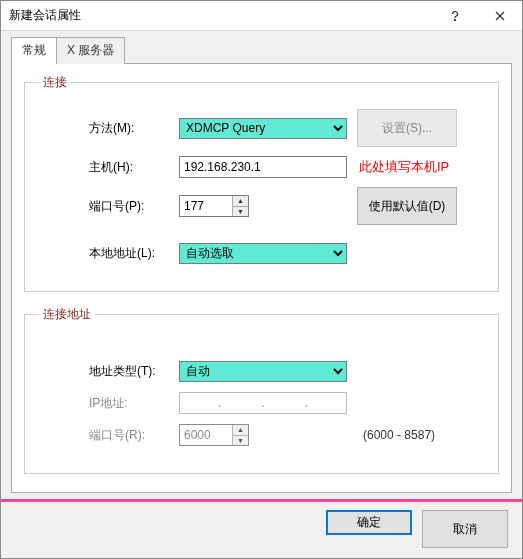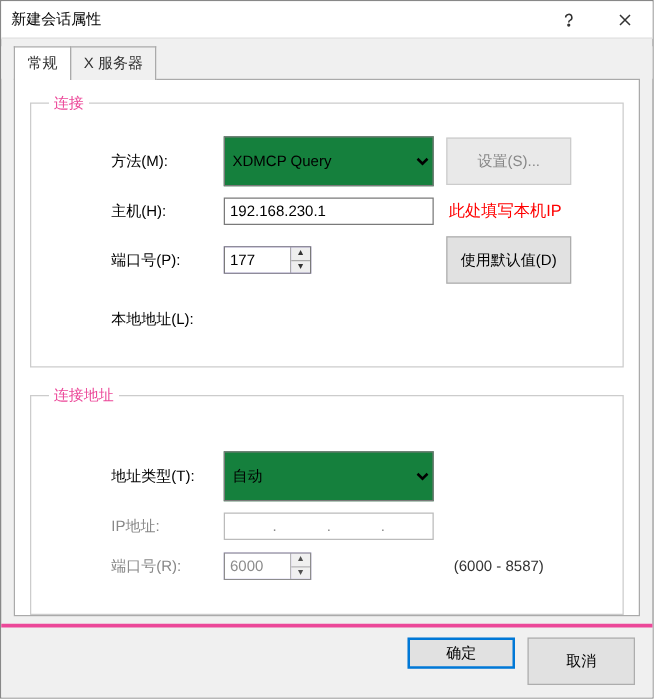--- a/index.html
+++ b/index.html
@@ -7,29 +7,29 @@
   .window { width: 523px; height: 559px; display: flex; flex-direction: column; background: #f0f0f0; border: 1px solid #888; justify-content: center; }
   .titlebar { display: flex; align-items: center; height: 30px; background: #fff; border-bottom: 1px solid #ddd; }
   .titlebar .title { padding-left: 8px; flex: 1; font-size: 12px; }
   .titlebtn { width: 45px; height: 30px; display: flex; align-items: center; justify-content: center; color: #333; }
   .titlebtn svg { stroke: #333; }
   .tabstrip { display: flex; align-items: flex-end; height: 26px; background: #f0f0f0; padding-left: 10px; margin-top: 6px; }
   .tab { padding: 4px 10px 5px 10px; border: 1px solid #aaa; border-bottom: none; background: #f0f0f0; margin-right: -1px; position: relative; top: 1px; color: #333; }
   .tab.active { background: #fff; z-index: 2; }
   .tabpage { flex: 1; background: #fff; border: 1px solid #aaa; margin: 0 10px 6px 10px; padding: 10px 12px 0 12px; overflow: hidden; }
   fieldset { border: 1px solid #ccc; margin: 0 0 14px 0; padding: 10px 14px 18px 14px; }
-  legend { padding: 0 4px; color: #ec4899; }
+  legend { padding: 0 4px; color: #7f1d1d; }
   .row { display: flex; align-items: center; margin: 8px 0; min-height: 24px; }
   .iconcell { width: 50px; display: flex; justify-content: center; }
   .lbl { width: 90px; color: #000; }
   .lbl.disabled { color: #888; }
   .field { width: 168px; }
   input[type=text].tb { width: 168px; height: 22px; padding: 1px 4px; border: 1px solid #7a7a7a; background: #fff; }
   input[type=text].focused { border: 2px solid #0078d7; padding: 0 3px; height: 22px; }
-  select.cb { width: 168px; height: 40px; border: 1px solid #7a7a7a; background: #15803d; padding: 0 2px; }
+  select.cb { width: 168px; height: 21px; border: 1px solid #7a7a7a; background: #5eead4; padding: 0 2px; }
   .spinbox { display: inline-flex; border: 1px solid #7a7a7a; height: 22px; background: #c4b5fd; }
   .spinbox input { border: none; width: 52px; padding: 1px 4px; outline: none; }
   .spinbtns { display: flex; flex-direction: column; width: 16px; border-left: 1px solid #aaa; }
   .spinbtns div { flex:1; display:flex; align-items:center; justify-content:center; font-size:7px; line-height:1; color:#333; background:#eee; }
   .spinbtns div + div { border-top: 1px solid #aaa; }
   .btn { height: 38px; min-width: 100px; padding: 0 10px; background: #e1e1e1; border: 1px solid #adadad; color: #000; cursor: default; }
   .btn.disabled { color: #888; border-color: #ccc; background: #e9e9e9; }
   .btn.primary { border: 2px solid #0078d7; height: 25px; }
   .aside { margin-left: 10px; display: flex; align-items: center; }
   .annot { color: #ff0000; font-size: 13px; margin-left: 2px; }
@@ -109,20 +109,25 @@
           </span>
         </div>
         <div class="aside">
           <button class="btn">使用默认值(D)</button>
         </div>
       </div>
 
       <div class="row" style="margin-top:16px;">
         <div class="iconcell"></div>
         <div class="lbl">本地地址(L):</div>
+        <div class="field">
+          <select class="cb">
+            <option>自动选取</option>
+          </select>
+        </div>
       </div>
     </fieldset>
 
     <fieldset>
       <legend>连接地址</legend>
 
       <div style="height:18px;"></div>
 
       <div class="row">
         <div class="iconcell"></div>

